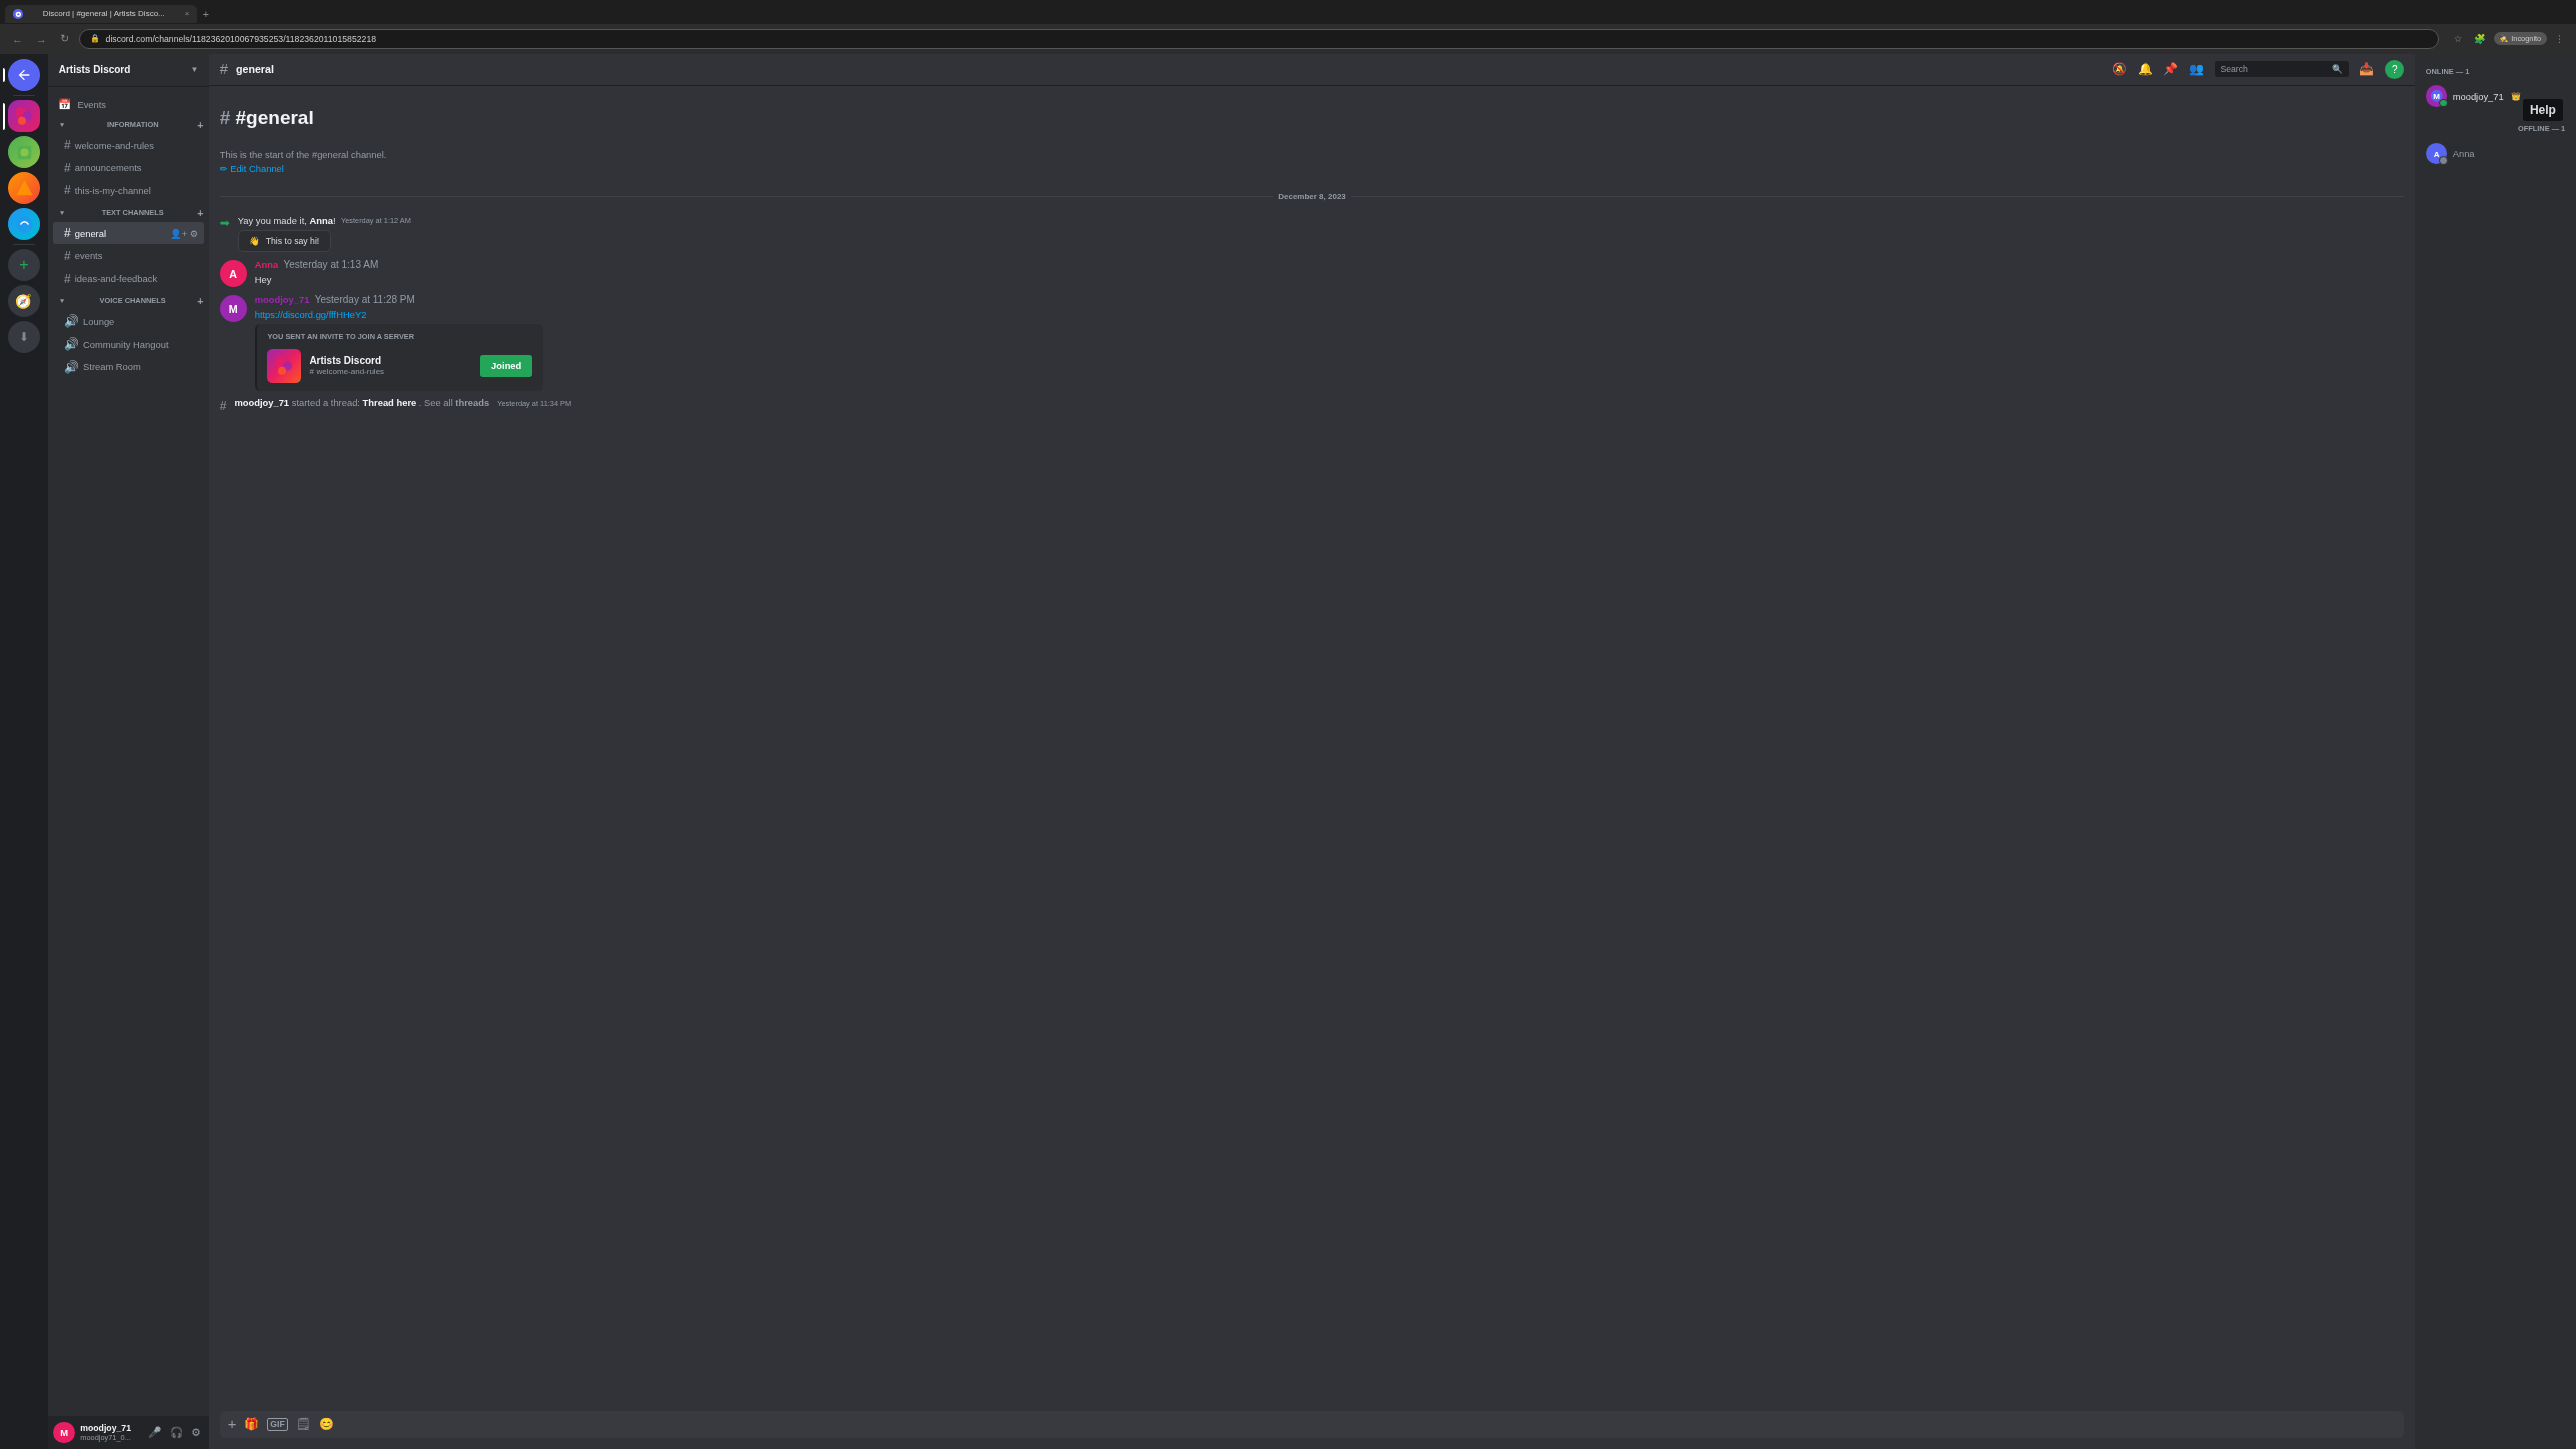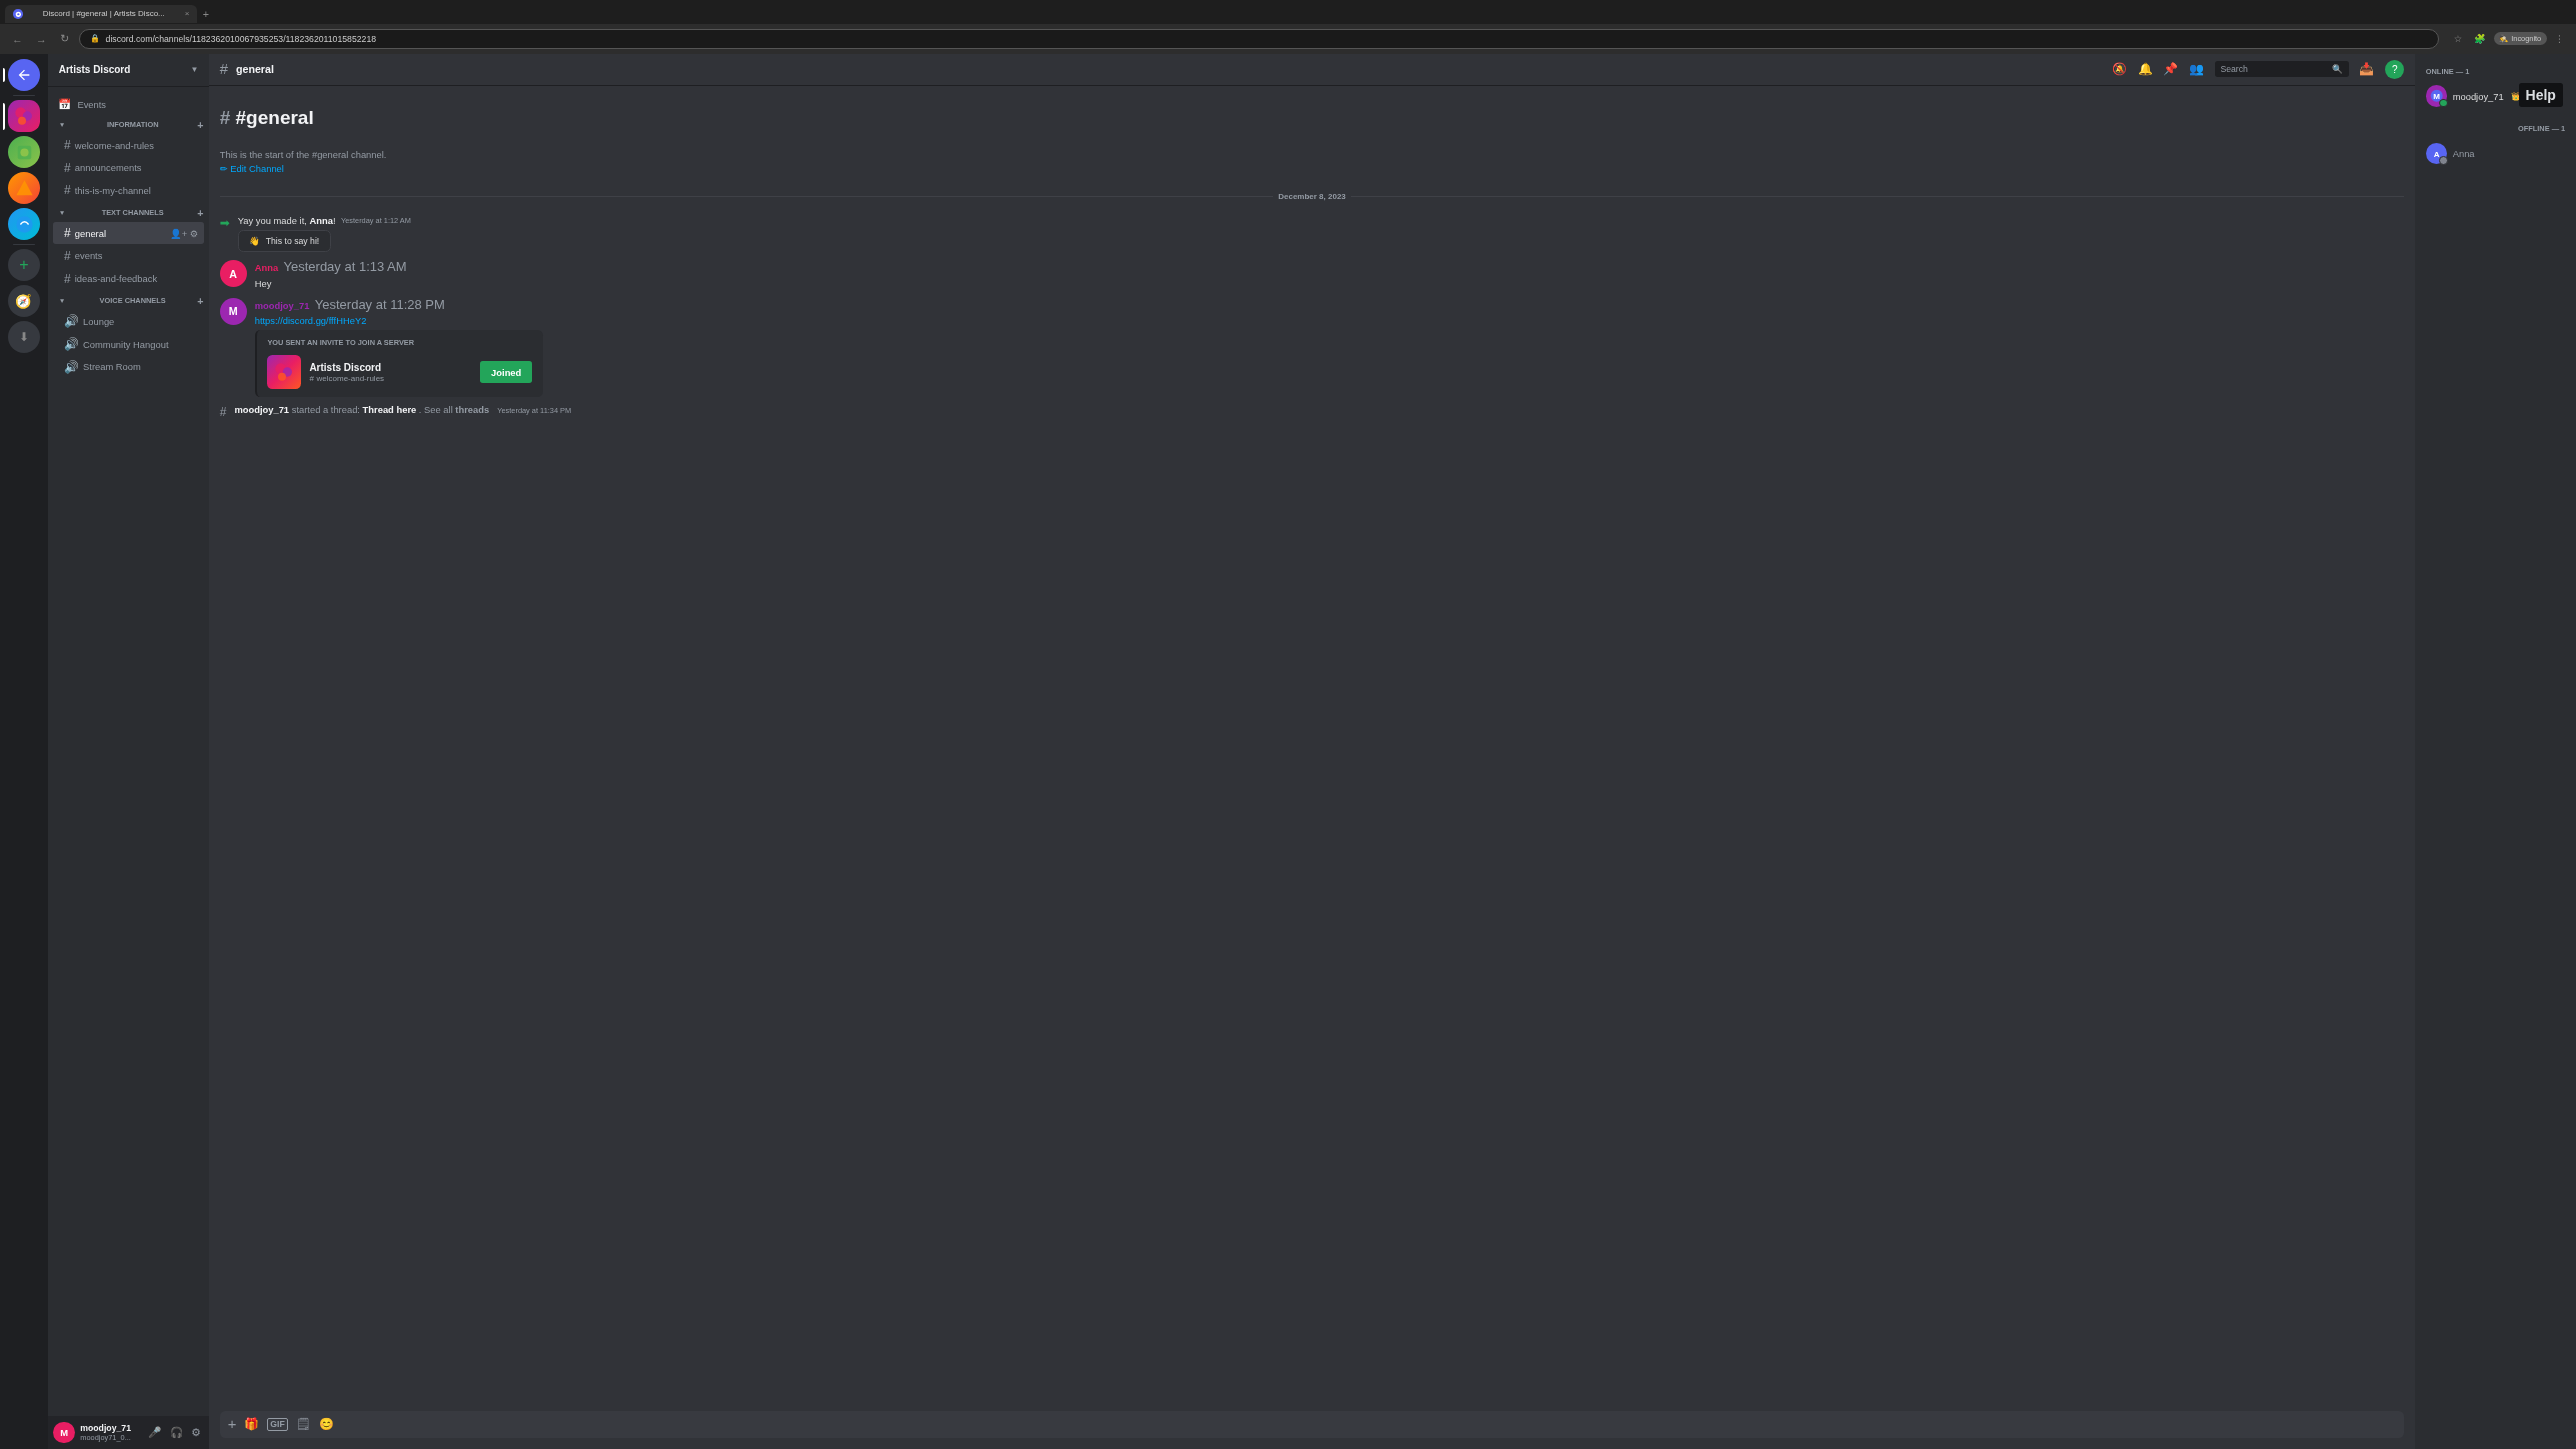--- a/index.html
+++ b/index.html
@@ -75,21 +75,21 @@
     .channel-start-title { font-size: 19px; font-weight: 700; color: #f2f3f5; margin-bottom: 5.4px; }
     .channel-start-desc { color: #949ba4; font-size: 9.4px; margin-top: 20px; }
     .edit-channel-btn { color: #00a8fc; cursor: pointer; display: flex; align-items: center; gap: 2.7px; font-size: 9.4px; padding: 2.7px 0; }
     .message { display: flex; gap: 8px; padding: 2.7px 10.7px; margin: 1.3px 0; }
     .message-avatar { width: 27px; height: 27px; border-radius: 50%; flex-shrink: 0; margin-top: 1.3px; display: flex; align-items: center; justify-content: center; font-weight: 700; color: white; font-size: 10.7px; }
     .message-avatar.anna { background: #e91e63; }
     .message-avatar.moodjoy { background: #9c27b0; }
     .message-content { flex: 1; min-width: 0; }
     .message-header { display: flex; align-items: baseline; gap: 5.4px; margin-bottom: 2.7px; }
     .message-author { font-weight: 600; color: #f2f3f5; font-size: 9.4px; }
-    .message-timestamp { font-size: 13px; color: #949ba4; }
+    .message-timestamp { font-size: 10px; color: #949ba4; }
     .message-text { color: #dcddde; font-size: 9.4px; line-height: 1.4; }
     .message-link { color: #00a8fc; text-decoration: none; }
     .join-message { display: flex; align-items: flex-start; gap: 8px; padding: 2.7px 10.7px; }
     .join-arrow { color: #23a55a; font-size: 12px; margin-top: 1.3px; }
     .join-text { color: #dcddde; font-size: 9.4px; }
     .join-text strong { color: #f2f3f5; }
     .wave-btn { background: #2b2d31; border: 0.7px solid #3f4147; border-radius: 5.4px; padding: 5.4px 10.7px; display: inline-flex; align-items: center; gap: 5.4px; cursor: pointer; color: #dcddde; font-size: 8.7px; margin-top: 4px; }
 
     
     .invite-embed { background: #2b2d31; border-radius: 5.4px; border-left: 2.7px solid #1e1f22; padding: 8px 10.7px; max-width: 288px; margin-top: 2.7px; }
@@ -123,21 +123,21 @@
     .members-sidebar { width: 161px; background: #2b2d31; display: flex; flex-direction: column; padding: 10.7px 5.4px; flex-shrink: 0; }
     .members-section-title { font-size: 7.4px; font-weight: 700; color: #949ba4; text-transform: uppercase; padding: 2.7px 5.4px; margin-bottom: 2.7px; }
     .member-item { display: flex; align-items: center; gap: 5.4px; padding: 4px 5.4px; border-radius: 2.7px; cursor: pointer; }
     .member-avatar { width: 21.5px; height: 21.5px; border-radius: 50%; flex-shrink: 0; display: flex; align-items: center; justify-content: center; font-weight: 700; font-size: 9.4px; color: white; position: relative; }
     .member-avatar.online::after { content: ''; position: absolute; bottom: -0.7px; right: -0.7px; width: 6.7px; height: 6.7px; background: #23a55a; border-radius: 50%; border: 1.3px solid #2b2d31; }
     .member-avatar.offline::after { content: ''; position: absolute; bottom: -0.7px; right: -0.7px; width: 6.7px; height: 6.7px; background: #80848e; border-radius: 50%; border: 1.3px solid #2b2d31; }
     .member-name { font-size: 9.4px; color: #949ba4; }
     .member-crown { font-size: 8px; margin-left: 2.7px; }
 
     
-    .tooltip { position: fixed; background: #111214; color: #dbdee1; padding: 4px 6.7px; border-radius: 2.7px; font-size: 14px; font-weight: 600; pointer-events: none; z-index: 9999; top: 83px; right: 13.4px; }
+    .tooltip { position: fixed; background: #111214; color: #dbdee1; padding: 4px 6.7px; border-radius: 2.7px; font-size: 12px; font-weight: 600; pointer-events: none; z-index: 9999; top: 99px; right: 13.4px; }
 
     
     .avatar-color-1 { background: linear-gradient(135deg, #9c27b0, #e91e63); }
     .avatar-color-2 { background: linear-gradient(135deg, #4caf50, #8bc34a); }
     .avatar-color-3 { background: linear-gradient(135deg, #ff9800, #f44336); }
     .avatar-color-4 { background: linear-gradient(135deg, #2196f3, #00bcd4); }
 
     .server-list-item-wrapper { position: relative; display: flex; align-items: center; }
     .server-list-item-wrapper .active-pill { position: absolute; left: -5.4px; width: 2.7px; background: white; border-radius: 0 2.7px 2.7px 0; }
 

